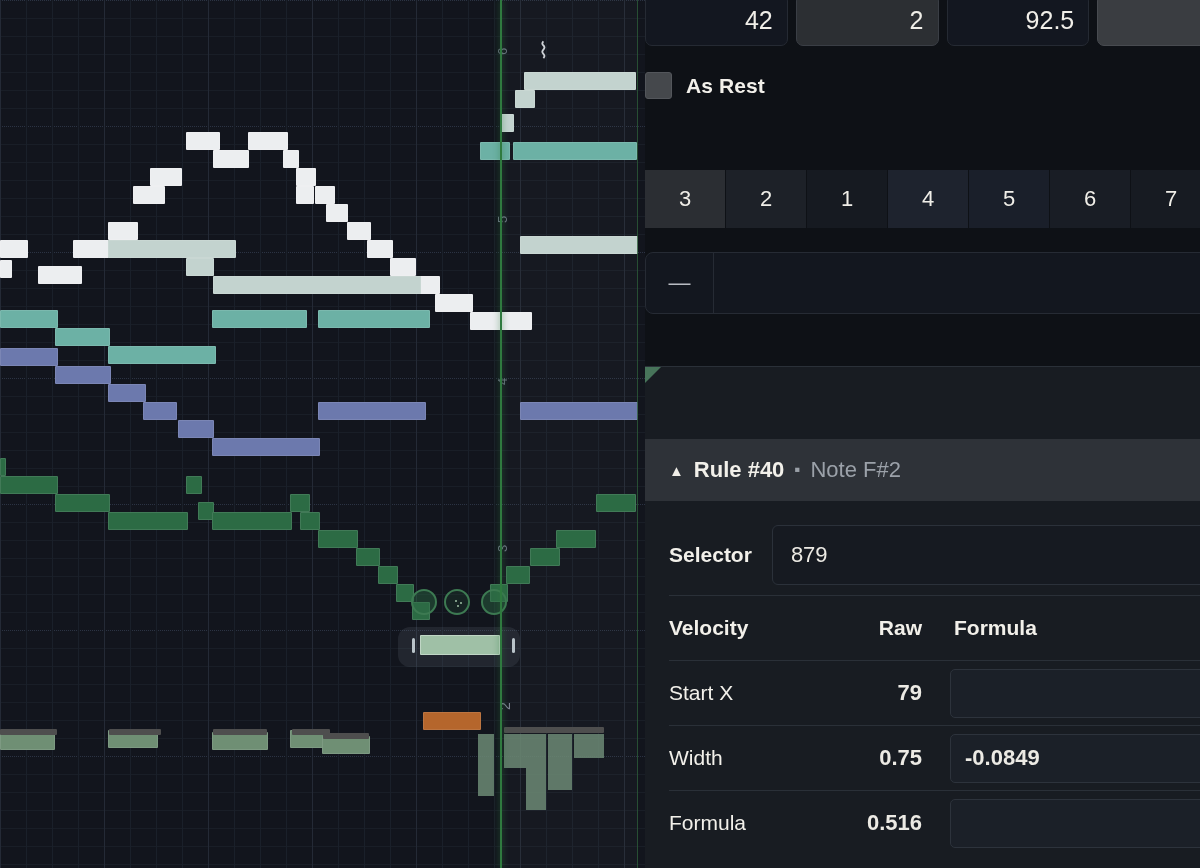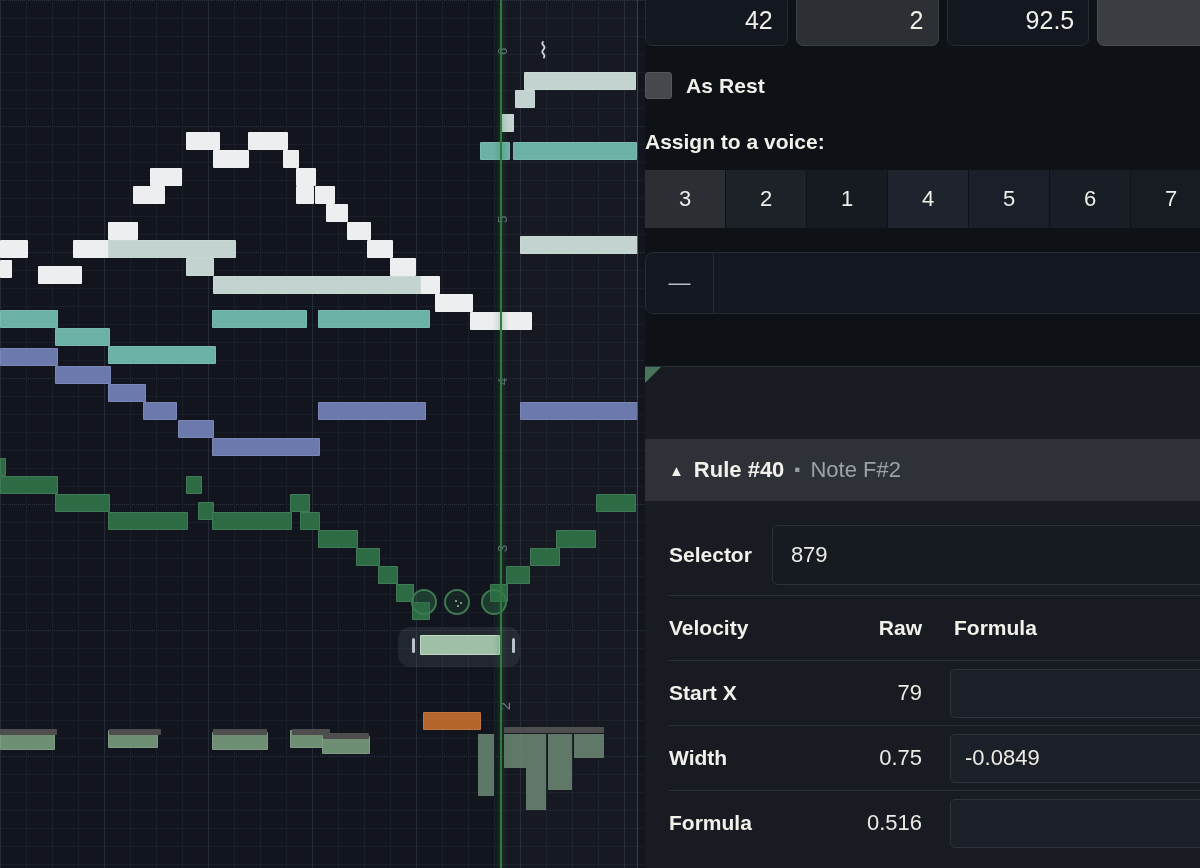--- a/index.html
+++ b/index.html
@@ -208,25 +208,26 @@
   #attrtable {
     position: absolute; top: 228px; left: 24px; right: 0;
     border-collapse: collapse; width: calc(100% - 24px);
   }
   #attrtable th, #attrtable td {
     border-top: 1px solid #2a3038;
     padding: 0;
     text-align: left;
     height: 65px;
     vertical-align: middle;
+    font-weight: bold;
   }
   #attrtable th { color:#f2f0ea; font-size: 21px; font-weight: bold; }
   #attrtable th.raw, #attrtable td.raw { text-align: right; padding-right: 14px; }
   #attrtable th.formula { padding-left: 18px; }
-  #attrtable td.attr { color:#f2f0ea; font-size: 21px; font-weight: bold; }
+  #attrtable td.attr { color:#f2f0ea; font-size: 21px; font-weight: normal; }
   #attrtable td.raw { color:#eceae4; font-size: 22px; }
   .formulabox {
     height: 49px; margin-left: 14px;
     background: #1b2028; border: 1px solid #2d333c; border-radius: 5px;
     color: #eceae4; font-size: 22px;
     display: flex; align-items: center; padding-left: 14px;
     min-width: 290px;
   }
   .col-attr { width: 170px; }
   .col-raw  { width: 100px; }
@@ -436,21 +437,20 @@
       <div class="numfield focused">2</div>
       <div class="numfield">92.5</div>
       <div class="numfield ghost"></div>
     </div>
 
     <div class="asrest">
       <div class="checkbox"></div>
       <span class="lbl">As Rest</span>
     </div>
 
-    <div class="sectionlabel" style="top:130px; left:0;">Assign to a voice:</div>
 
     <div id="voicerow">
         <div class="voicebtn" style="background: rgb(43, 46, 51);">3</div>
         <div class="voicebtn" style="background: rgb(29, 33, 40);">2</div>
         <div class="voicebtn" style="background: rgb(22, 26, 33);">1</div>
         <div class="voicebtn" style="background: rgb(30, 35, 46);">4</div>
         <div class="voicebtn" style="background: rgb(26, 31, 42);">5</div>
         <div class="voicebtn" style="background: rgb(25, 29, 37);">6</div>
         <div class="voicebtn" style="background: rgb(23, 27, 34);">7</div>
       </div>

